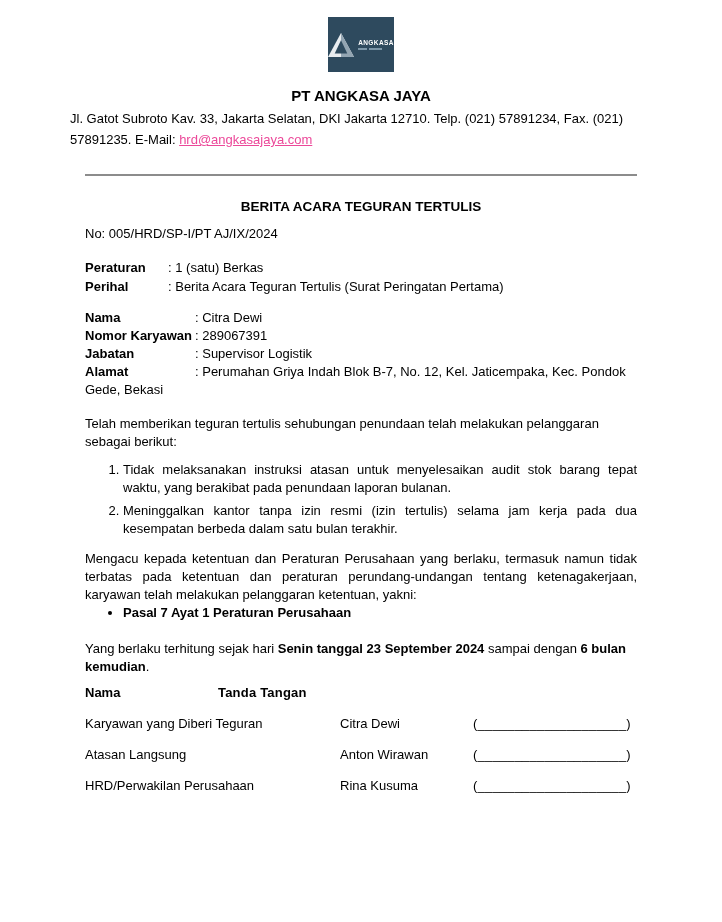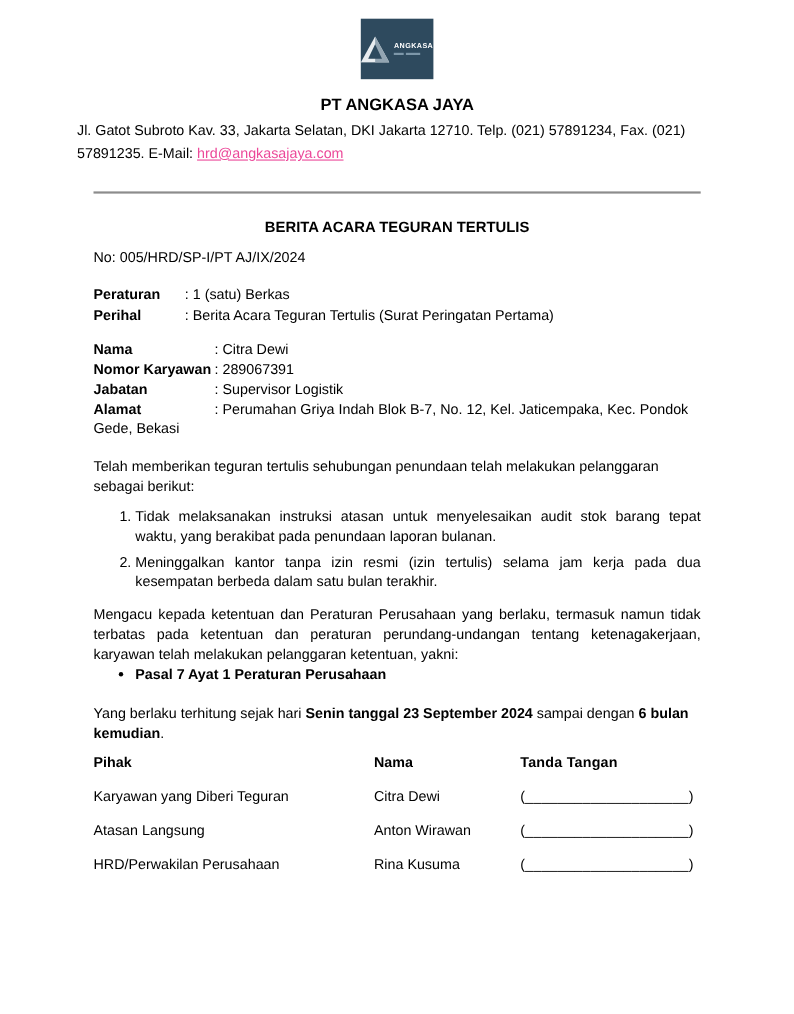--- a/index.html
+++ b/index.html
@@ -156,21 +156,20 @@
   <p class="body-par justify mengacu-par">Mengacu kepada ketentuan dan Peraturan Perusahaan yang berlaku, termasuk namun tidak terbatas pada ketentuan dan peraturan perundang-undangan tentang ketenagakerjaan, karyawan telah melakukan pelanggaran ketentuan, yakni:</p>
 
   <ul class="regulation">
     <li>Pasal 7 Ayat 1 Peraturan Perusahaan</li>
   </ul>
 
   <p class="body-par validity-par"><span>Yang berlaku terhitung sejak hari </span><b>Senin tanggal 23 September 2024</b><span> sampai dengan </span><b>6 bulan kemudian</b><span>.</span></p>
 
   <div class="sig-table">
     <div class="sig-row sig-header">
-      <span class="sig-col1">Pihak</span>
       <span class="sig-col2">Nama</span>
       <span class="sig-col3">Tanda Tangan</span>
     </div>
     <div class="sig-row">
       <span class="sig-col1">Karyawan yang Diberi Teguran</span>
       <span class="sig-col2">Citra Dewi</span>
       <span class="sig-col3">(____________________)</span>
     </div>
     <div class="sig-row">
       <span class="sig-col1">Atasan Langsung</span>

